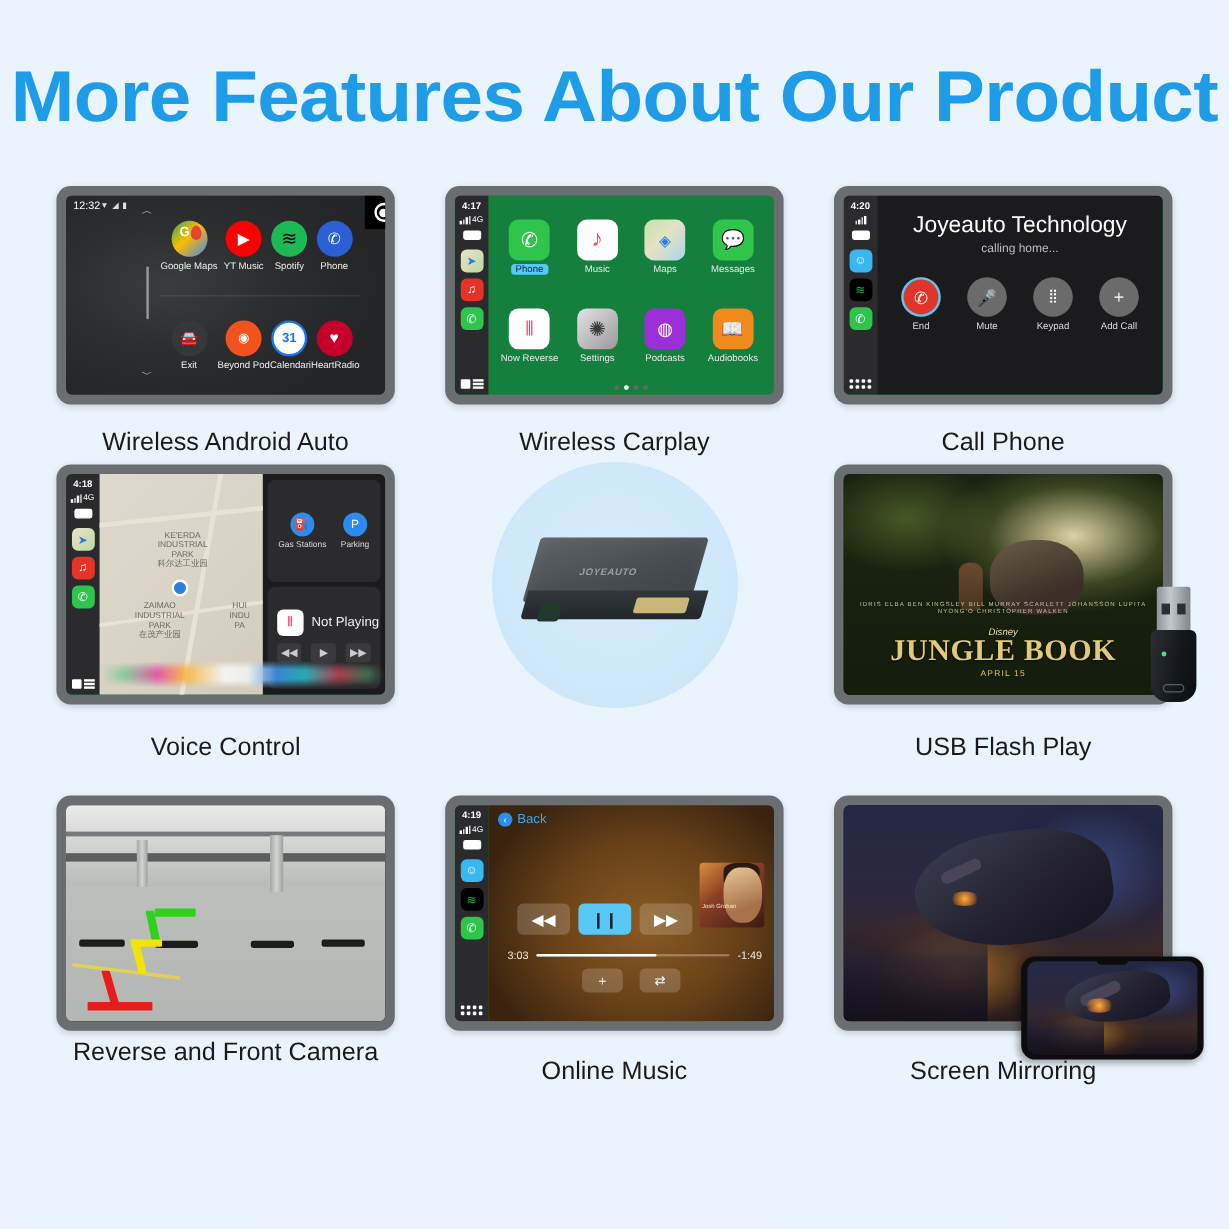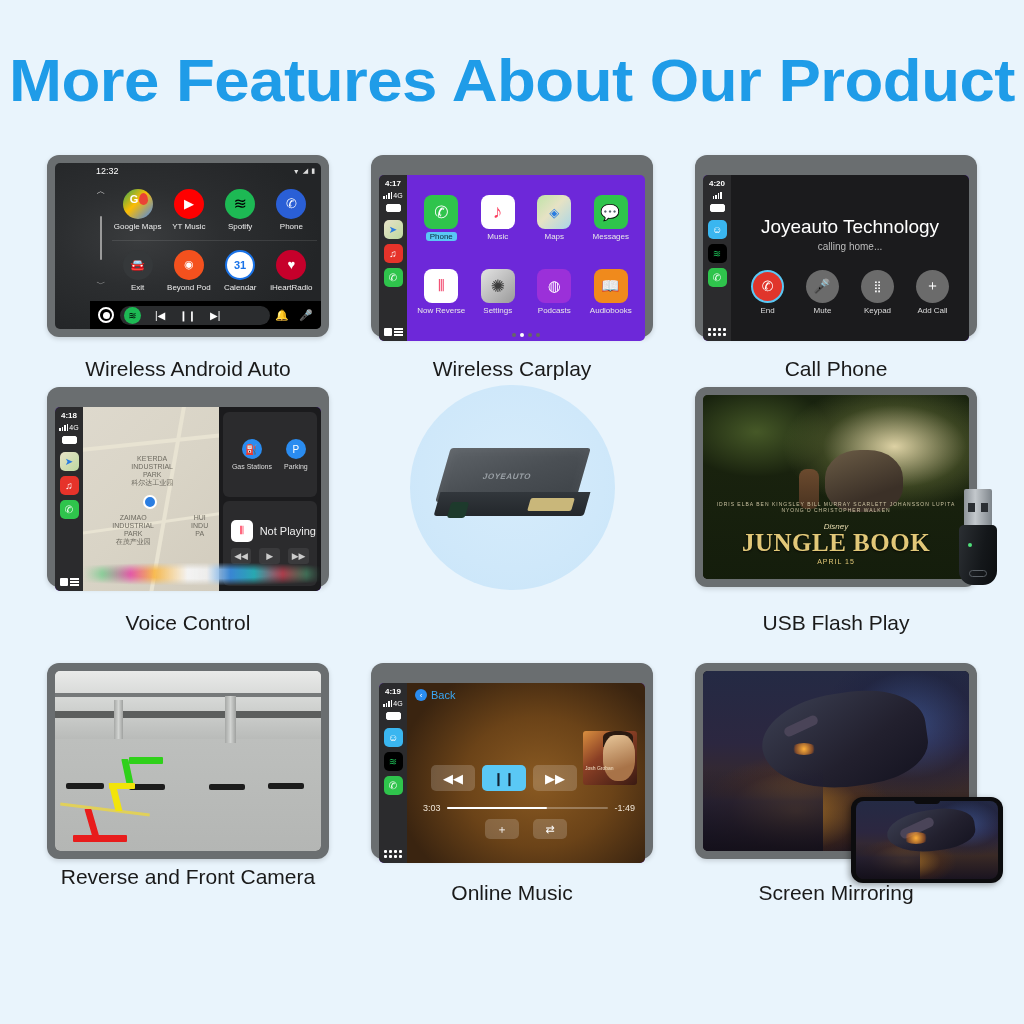--- a/index.html
+++ b/index.html
@@ -54,21 +54,21 @@
     border-radius: 5px;
     overflow: hidden;
   }
   .dev-r1 { width: 282px; height: 182px; }
   .dev-r2 { width: 282px; height: 200px; }
   .dev-r3 { width: 282px; height: 196px; }
 
   
   .aa-screen { background:
      radial-gradient(ellipse 180px 110px at 32% 45%, #3a3c3e 0%, #2c2e30 45%, #232527 100%),
-     #222426; display: flex; flex-direction: column; padding-left: 35px; }
+     #222426; display: flex; flex-direction: row; }
   .aa-status { height: 16px; display: flex; align-items: center; justify-content: space-between; padding: 0 6px; }
   .aa-clock { color: #fff; font-size: 9px; }
   .aa-icons { display: flex; gap: 3px; align-items: center; }
   .aa-icons span { color: #ddd; font-size: 7px; }
   .aa-body { flex: 1; display: flex; position: relative; }
   .aa-rail { width: 22px; display: flex; flex-direction: column; align-items: center; justify-content: space-between; padding: 6px 0 10px; }
   .aa-rail .chev { color: #cfcfcf; font-size: 9px; }
   .aa-rail .bar { width: 2px; height: 44px; background: #9a9a9a; border-radius: 2px; }
   .aa-apps { flex: 1; display: grid; grid-template-columns: repeat(4, 1fr); grid-template-rows: 1fr 1fr; padding-right: 4px; }
   .aa-app { display: flex; flex-direction: column; align-items: center; justify-content: center; gap: 3px; }
@@ -79,21 +79,21 @@
   .aa-pill { flex: 1; height: 19px; background: #2a2c2e; border-radius: 10px; display: flex; align-items: center; gap: 14px; padding-left: 4px; }
   .aa-pill .sp { width: 17px; height: 17px; border-radius: 50%; background: #1db954; display:flex;align-items:center;justify-content:center;color:#000;font-size:10px;}
   .aa-pill .tc { color: #fff; font-size: 10px; }
   .aa-circ { width: 16px; height: 16px; border-radius: 50%; border: 2px solid #fff; display:flex;align-items:center;justify-content:center;}
   .aa-circ i { width: 7px; height: 7px; background:#fff; border-radius:50%; display:block; }
   .aa-right { display:flex; gap:10px; align-items:center; }
   .aa-right .bell { color:#fff; font-size: 11px; }
   .aa-right .mic { color:#4285f4; font-size: 11px; }
 
   
-  .cp-screen { display: flex; background: #6d28d9; margin-top: 12px; }
+  .cp-screen { display: flex; background: #15803d; }
   .cp-rail { width: 28px; background: #2b2b2d; display:flex; flex-direction: column; align-items:center; padding: 4px 0 5px; gap: 4px; }
   .cp-time { color:#fff; font-size: 8px; font-weight: bold; }
   .cp-sig { color:#fff; font-size: 7px; display:flex; align-items:flex-end; gap:1px; }
   .cp-bars { display:flex; align-items:flex-end; gap:1px; height:7px; }
   .cp-bars i { width:1.5px; background:#fff; display:block; }
   .cp-batt { width: 15px; height: 8px; border: 1px solid #fff; border-radius: 2px; background: #fff; margin-top:1px; }
   .cp-railicons { display:flex; flex-direction:column; gap:5px; margin-top: 4px; }
   .cp-ri { width: 19px; height: 19px; border-radius: 5px; display:flex;align-items:center;justify-content:center; font-size: 10px; color:#fff; }
   .cp-dash { margin-top:auto; display:flex; gap:2px; align-items:center; }
   .cp-dash .sq { width:8px;height:8px;background:#fff;border-radius:1px; }
@@ -107,21 +107,21 @@
   .cp-apps { height:100%; display:grid; grid-template-columns: repeat(4,1fr); grid-template-rows: 1fr 1fr; padding: 6px 6px 12px; }
   .cp-app { display:flex; flex-direction:column; align-items:center; justify-content:center; gap:3px; }
   .cp-app .ic { width: 34px; height: 34px; border-radius: 8px; display:flex;align-items:center;justify-content:center; font-size: 17px; color:#fff; }
   .cp-app .lb { color:#e8e8e8; font-size: 8px; white-space: nowrap; }
   .cp-app .lb.sel { background:#5ac8f5; color:#0a2a3a; border-radius:3px; padding:0 4px; }
   .cp-pager { position:absolute; bottom: 4px; left:0; right:0; display:flex; justify-content:center; gap:4px; }
   .cp-pager i { width:4px;height:4px;border-radius:50%;background:#666;display:block; }
   .cp-pager i.on { background:#fff; }
 
   
-  .call-main { display:flex; flex-direction:column; align-items:center; justify-content:center; background:#1b1b1d; }
+  .call-main { display:flex; flex-direction:column; align-items:center; background:#1b1b1d; }
   .call-name { color:#fff; font-size: 19px; margin-top: 14px; }
   .call-sub { color:#bdbdbd; font-size: 10px; margin-top: 3px; }
   .call-btns { display:flex; gap: 22px; margin-top: 18px; }
   .call-b { display:flex; flex-direction:column; align-items:center; gap:3px; }
   .call-b .cb { width: 33px; height: 33px; border-radius:50%; background:#6b6b6b; display:flex;align-items:center;justify-content:center;color:#fff;font-size:14px;}
   .call-b .cb.end { background:#e0352b; border:2.5px solid #5ac8f5; }
   .call-b .lb { color:#ddd; font-size: 8px; }
 
   
   .vc-main { display:flex; background:#1b1b1d; position:relative; }

